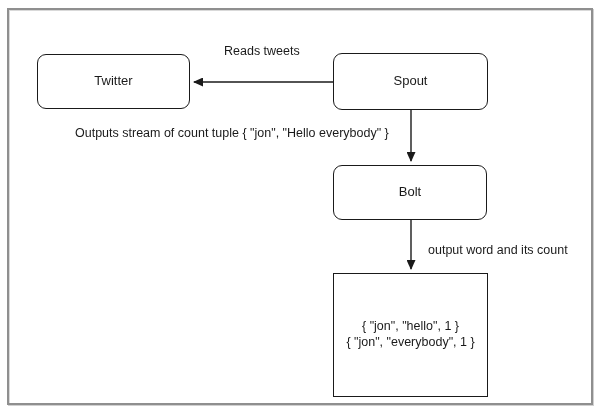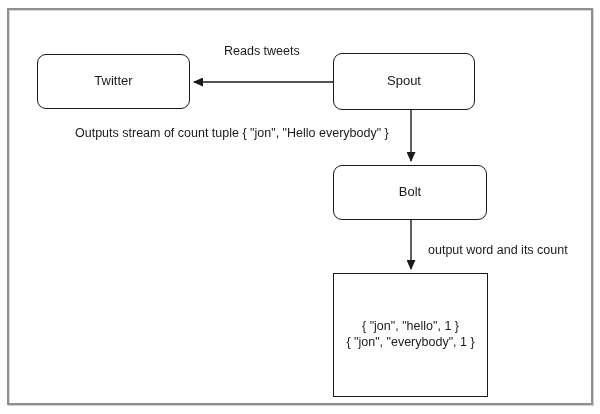--- a/index.html
+++ b/index.html
@@ -34,21 +34,21 @@
     align-items: center;
     justify-content: center;
     text-align: center;
     color: #1a1a1a;
     font-size: 13px;
     line-height: 1.25;
     box-sizing: border-box;
   }
   .rounded { border-radius: 9px; }
   #twitter-box { left: 37px;  top: 54px;  width: 153px; height: 55px; }
-  #spout-box   { left: 333px; top: 53px;  width: 142px; height: 57px; }
+  #spout-box   { left: 333px; top: 53px;  width: 155px; height: 57px; }
   #bolt-box    { left: 333px; top: 165px; width: 154px; height: 55px; }
   #output-box  { left: 333px; top: 273px; width: 155px; height: 124px; border-radius: 0; font-size: 12.5px; }
   .edge-label {
     position: absolute;
     color: #1a1a1a;
     font-size: 12.5px;
     white-space: nowrap;
   }
   #label-reads-tweets  { left: 224px; top: 44px; }
   #label-outputs-stream{ left: 75px;  top: 126px; }

